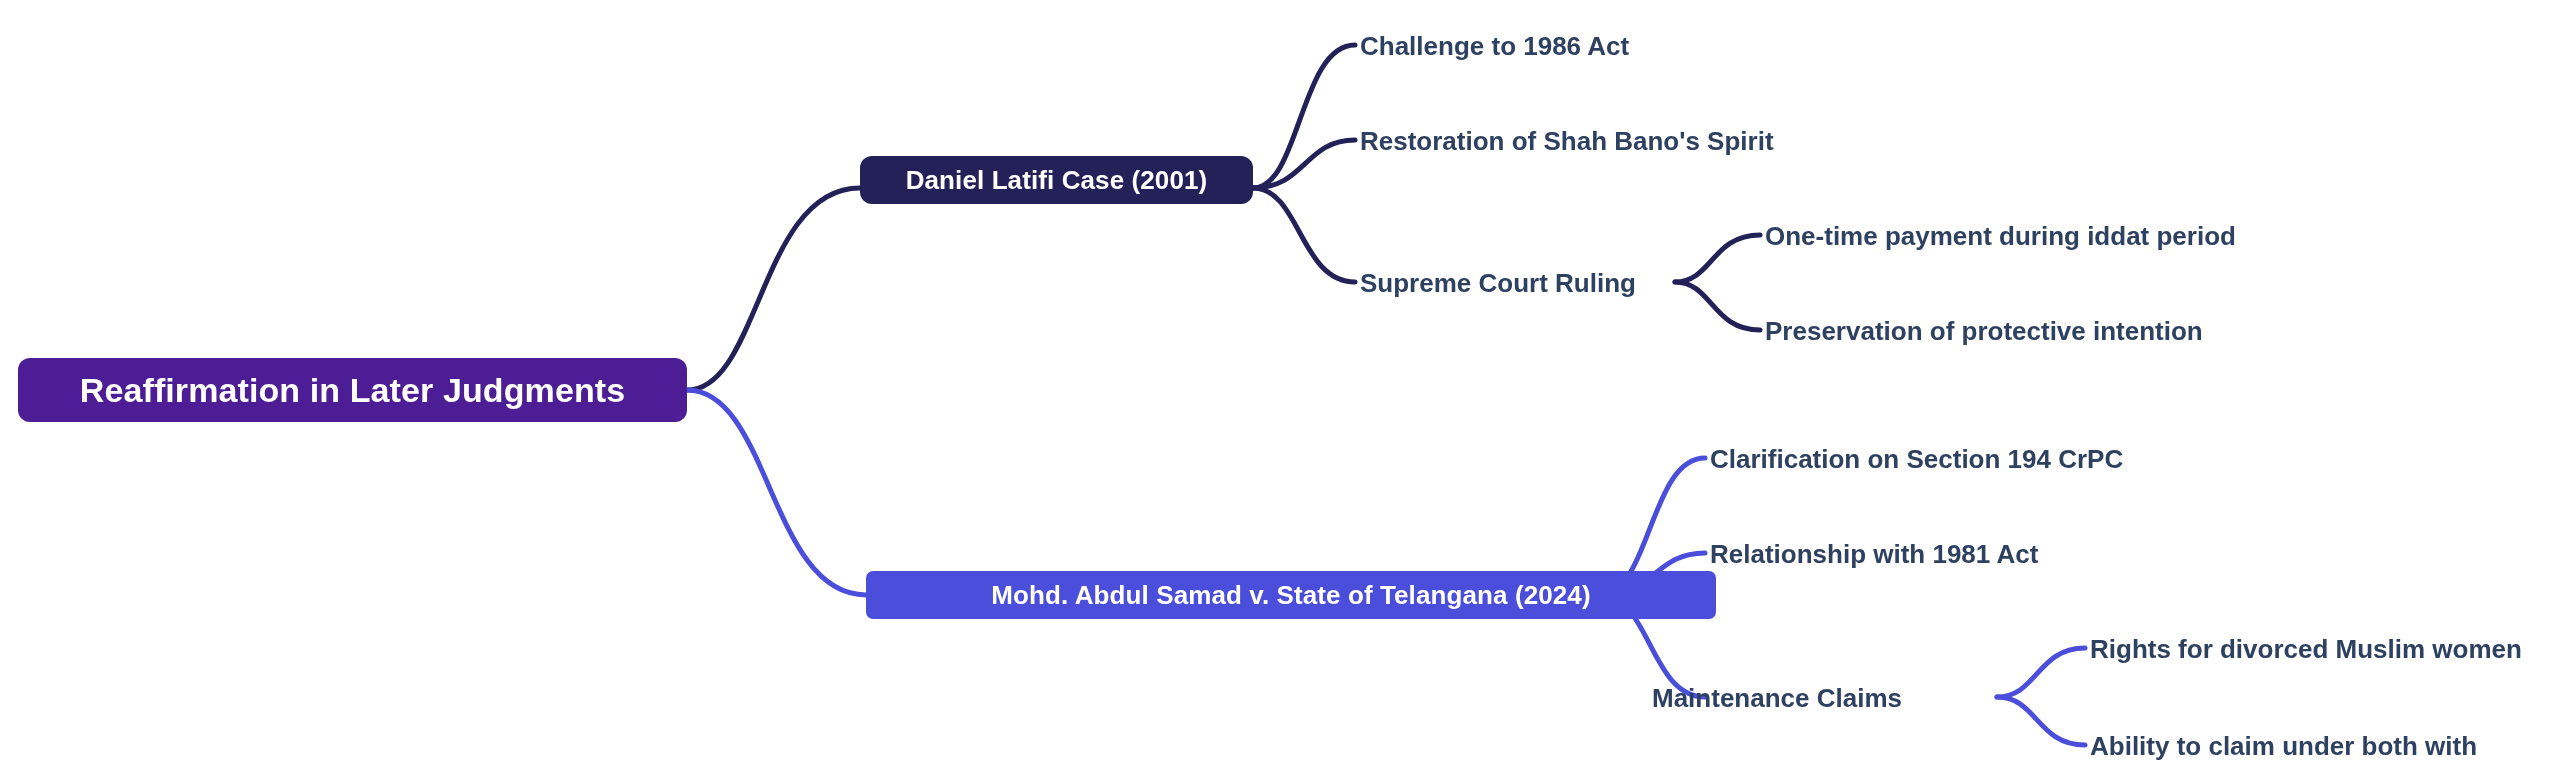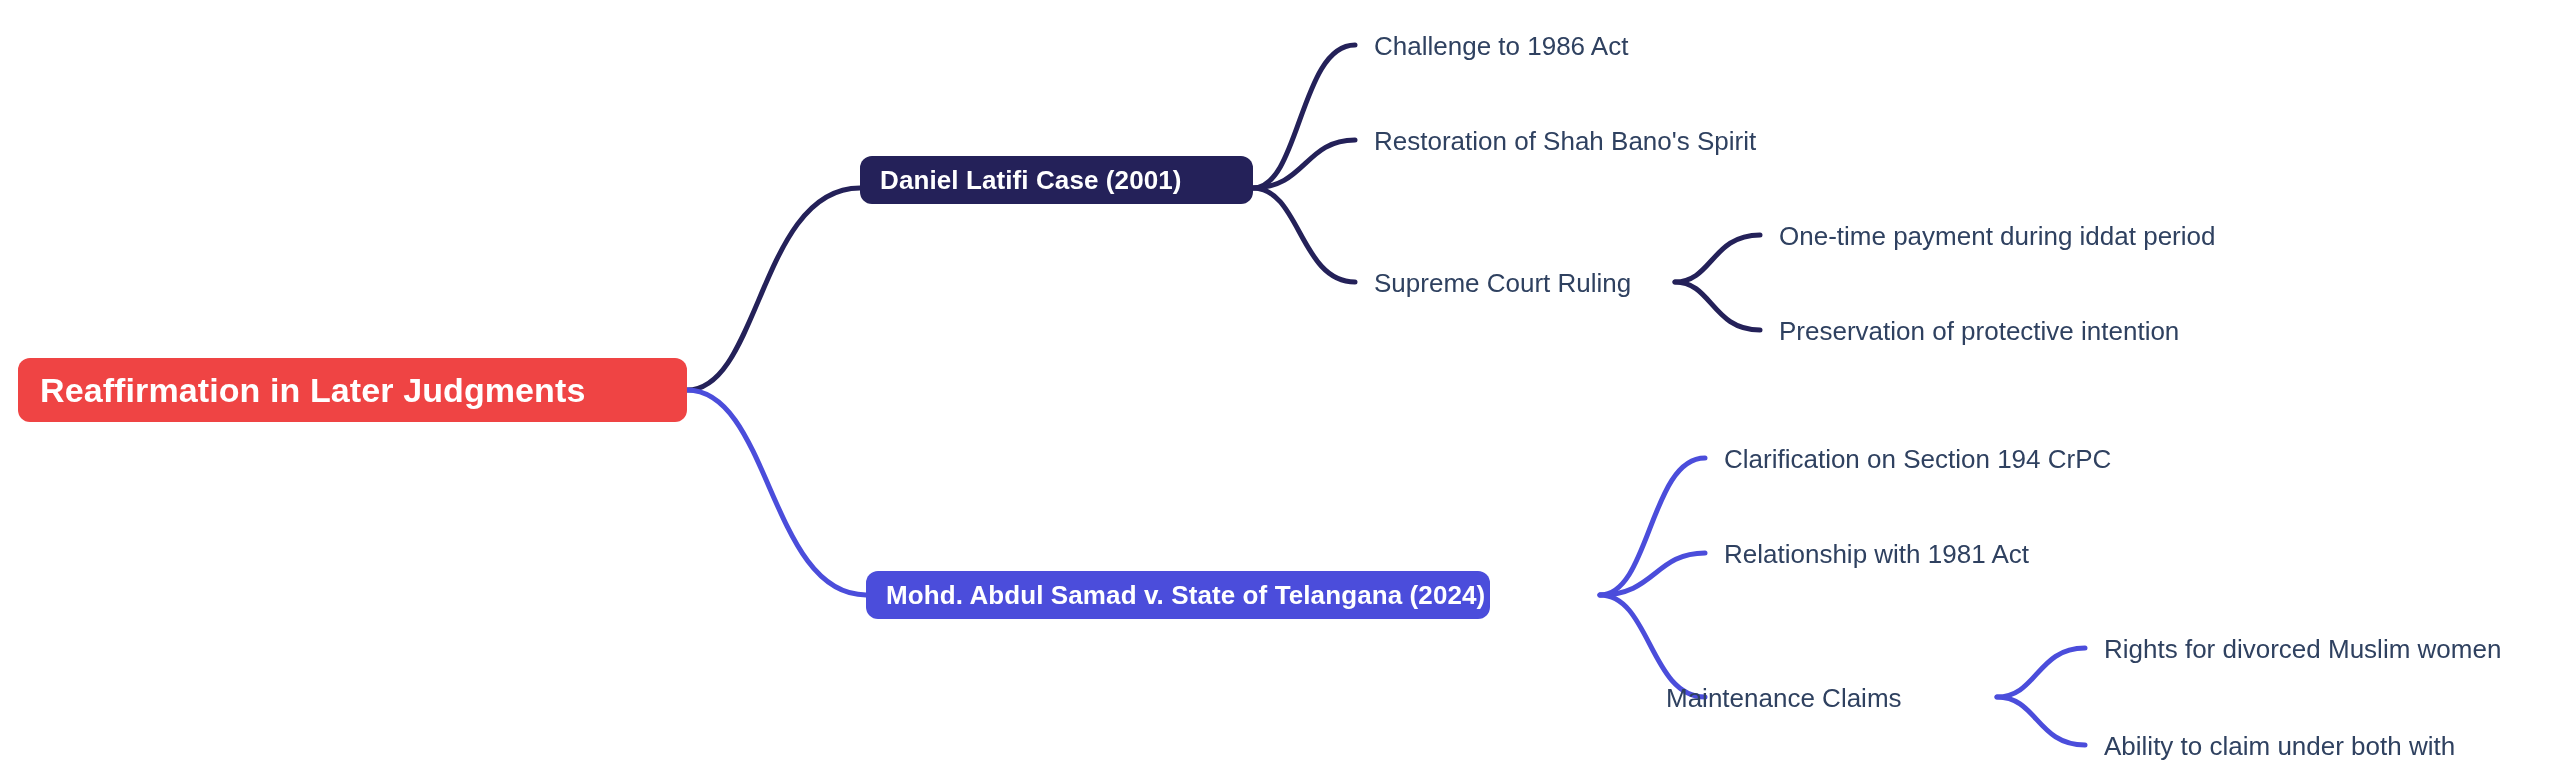--- a/index.html
+++ b/index.html
@@ -27,49 +27,49 @@
     left: 0;
     width: 2560px;
     height: 764px;
     pointer-events: none;
   }
   .node-box {
     position: absolute;
     box-sizing: border-box;
     display: flex;
     align-items: center;
+    justify-content: center;
     border-radius: 12px;
     color: #ffffff;
     font-weight: bold;
     white-space: nowrap;
     letter-spacing: 0.1px;
   }
   .node-root {
-    background: #ef4444;
+    background: #4c1d95;
     font-size: 34px;
     padding: 0 22px;
   }
   .node-branch-dark {
     background: #242159;
     font-size: 26px;
     padding: 0 20px;
   }
   .node-branch-bright {
     background: #4b4ddb;
     font-size: 26px;
     padding: 0 20px;
   }
   .leaf-label {
     position: absolute;
     white-space: nowrap;
     color: #2f4160;
     font-size: 26px;
-    font-weight: normal;
+    font-weight: bold;
     line-height: 1;
-    margin-left: 14px;
   }
   .leaf-sub {
     color: #2f4160;
   }
 </style>
 </head>
 <body>
 
 <div id="mindmap">
 
@@ -95,21 +95,21 @@
   </svg>
 
   <div class="node-box node-root" style="left:18px; top:358px; width:669px; height:64px;">
     <span>Reaffirmation in Later Judgments</span>
   </div>
 
   <div class="node-box node-branch-dark" style="left:860px; top:156px; width:393px; height:48px;">
     <span>Daniel Latifi Case (2001)</span>
   </div>
 
-  <div class="node-box node-branch-bright" style="left:866px; top:571px; width:624px; height:48px;">
+  <div class="node-box node-branch-bright" style="left:866px; top:571px; width:850px; height:48px;border-radius:7px;">
     <span>Mohd. Abdul Samad v. State of Telangana (2024)</span>
   </div>
 
   <div class="leaf-label" style="left:1360px; top:33px;">Challenge to 1986 Act</div>
 
   <div class="leaf-label" style="left:1360px; top:128px;">Restoration of Shah Bano's Spirit</div>
 
   <div class="leaf-label" style="left:1360px; top:270px;">Supreme Court Ruling</div>
 
   <div class="leaf-label leaf-sub" style="left:1765px; top:223px;">One-time payment during iddat period</div>

